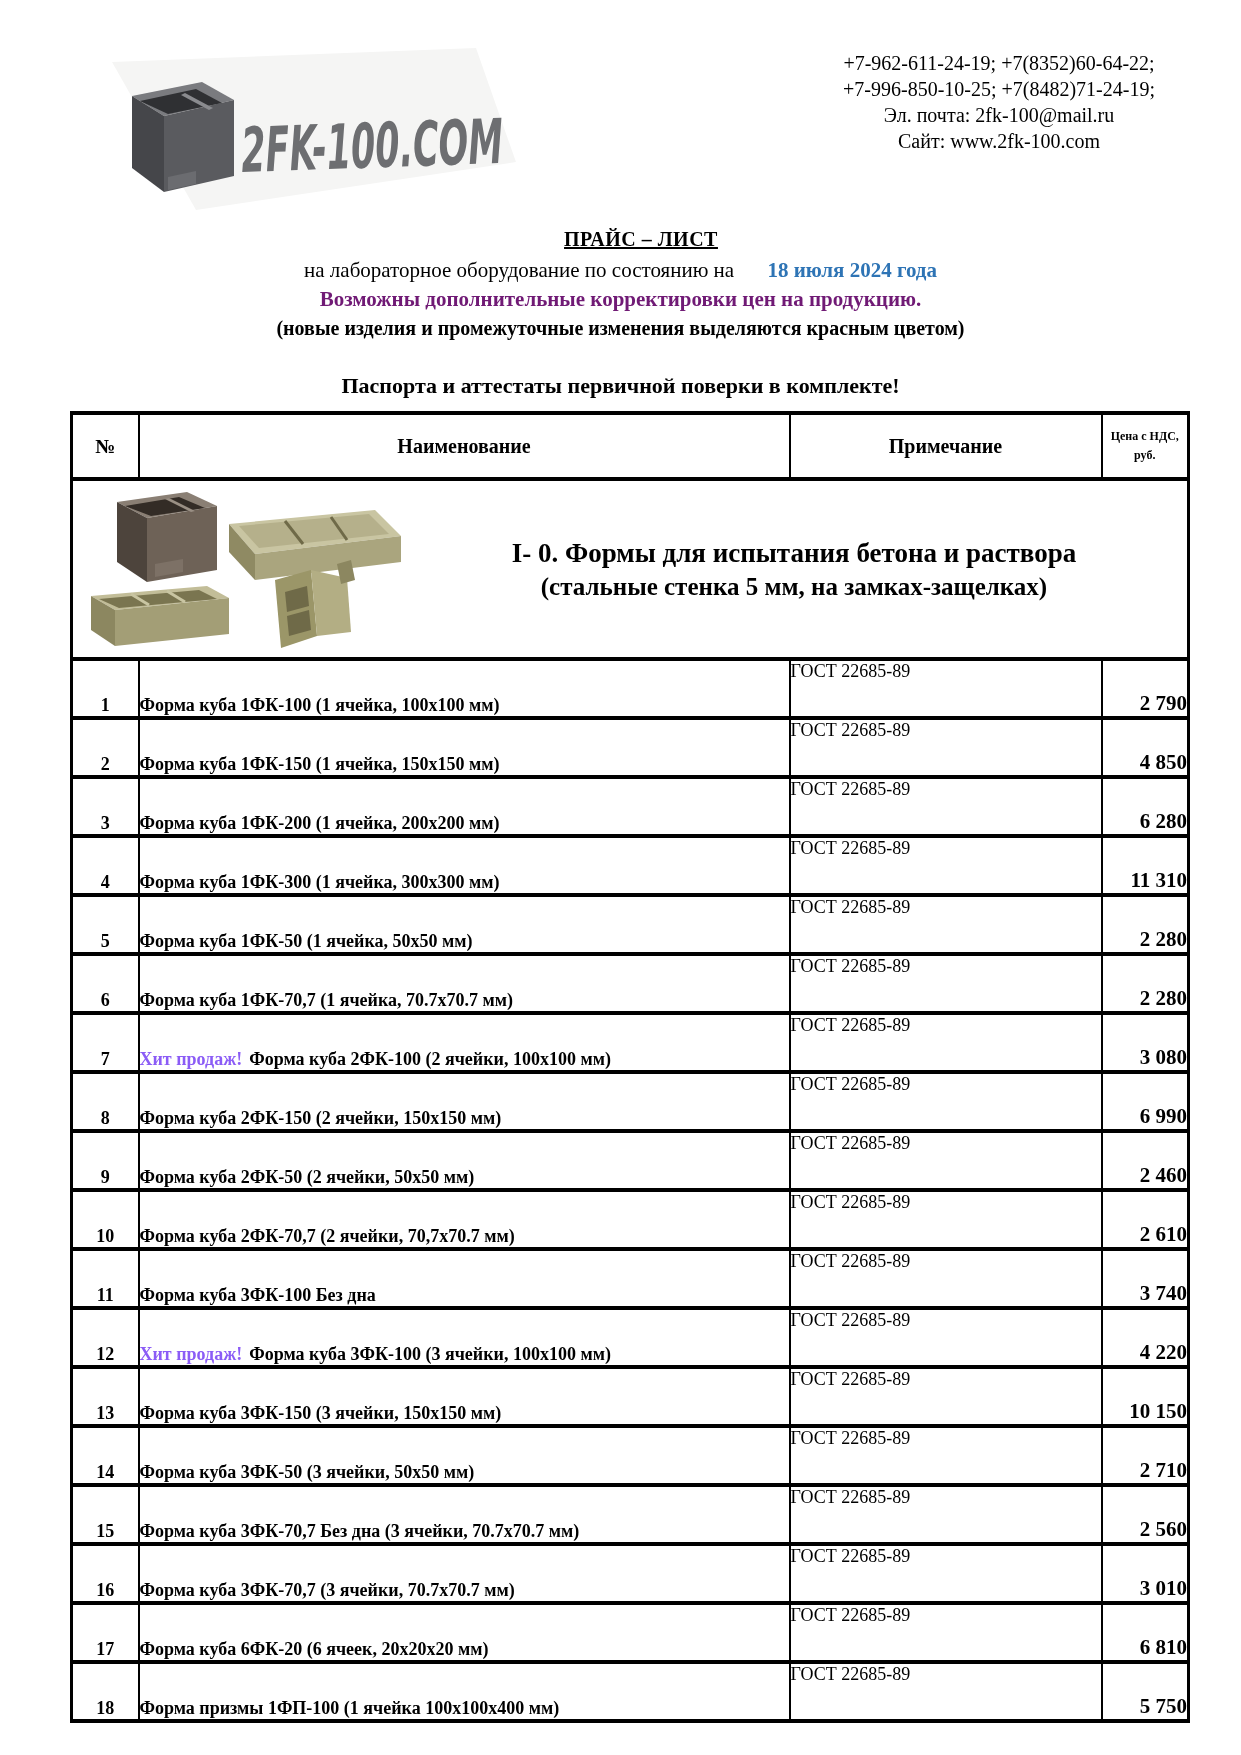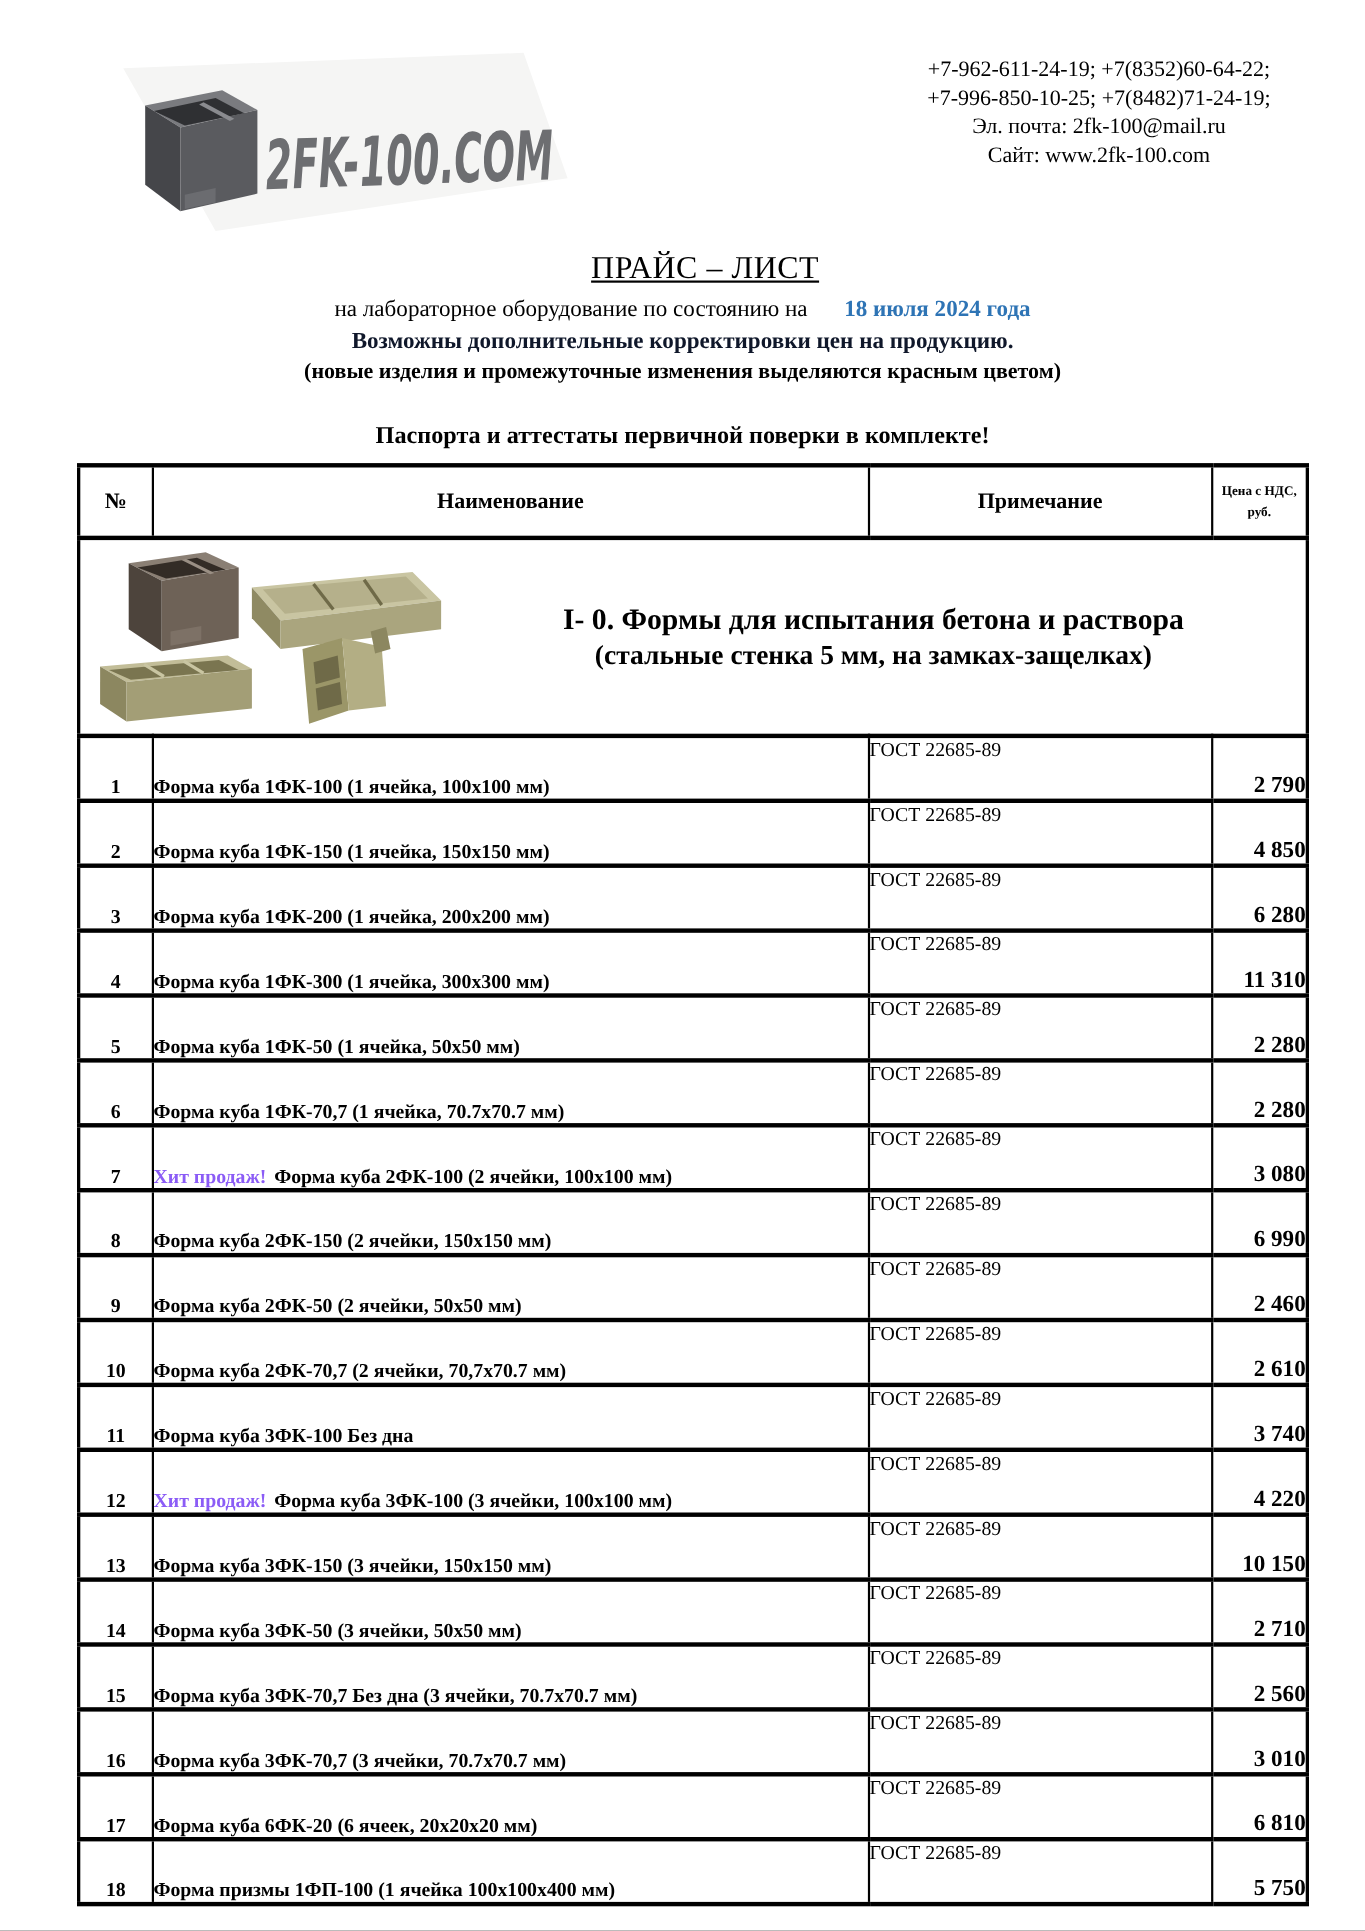--- a/index.html
+++ b/index.html
@@ -9,24 +9,24 @@
   }
   
   .header{position:relative;height:192px;}
   .logo-svg{position:absolute;left:84px;top:44px;}
   .contacts{
     position:absolute;right:86px;top:50px;
     font-size:20px;line-height:26px;text-align:center;white-space:nowrap;
   }
   
   .title-block{text-align:center;margin-top:36px;}
-  .t1{font-size:29px;font-weight:normal;text-decoration:underline;letter-spacing:.5px;margin-left:41px;}
+  .t1{font-size:20px;font-weight:bold;text-decoration:underline;letter-spacing:.5px;margin-left:41px;}
   .t2{font-size:21px;line-height:30px;margin-top:4px;}
   .t2 .date{color:#2E74B5;font-weight:bold;margin-left:28px;}
-  .t3{font-size:21px;line-height:29px;font-weight:bold;color:#0f172a;}
+  .t3{font-size:21px;line-height:29px;font-weight:bold;color:#701a75;}
   .t4{font-size:20px;line-height:29px;font-weight:bold;}
   .guarantee{text-align:center;font-size:22px;font-weight:bold;margin-top:30px;}
   
   table.price{
     border-collapse:collapse;table-layout:fixed;
     margin:12px 0 0 70px;width:1117px;
     border:3px solid #000;
   }
   table.price td, table.price th{
     border-left:2px solid #000;border-right:2px solid #000;

